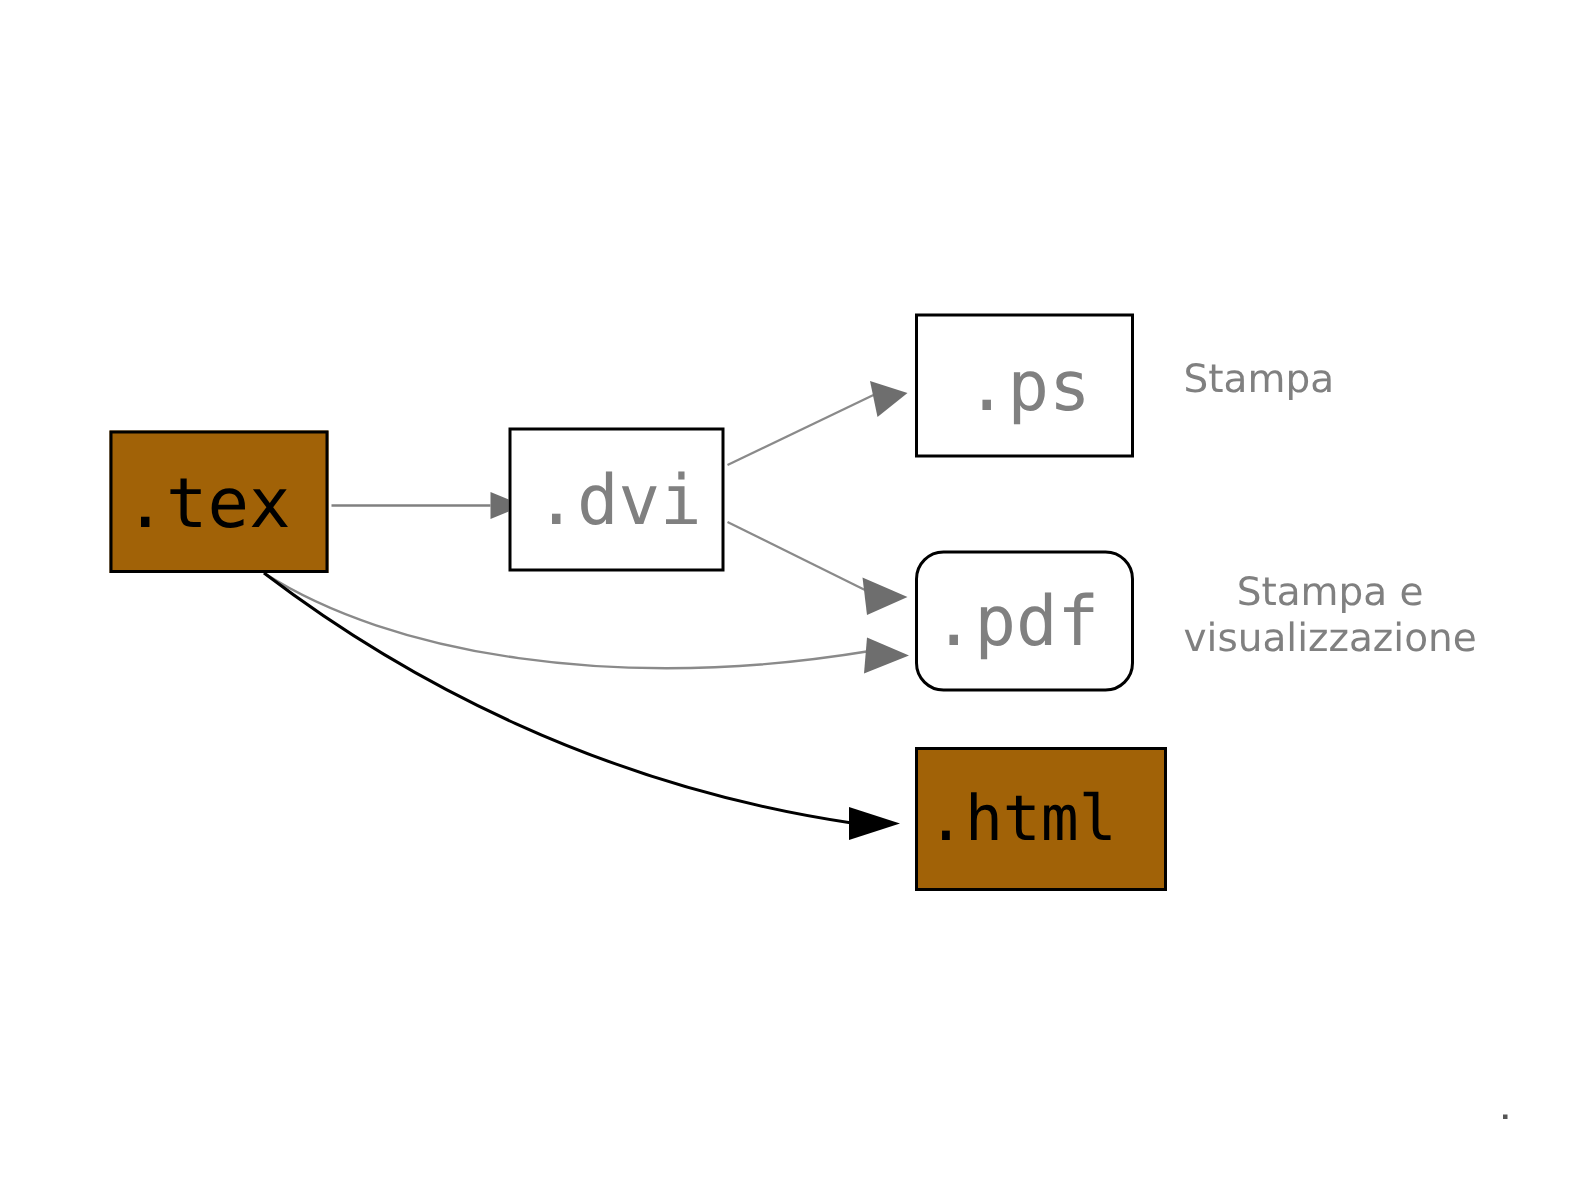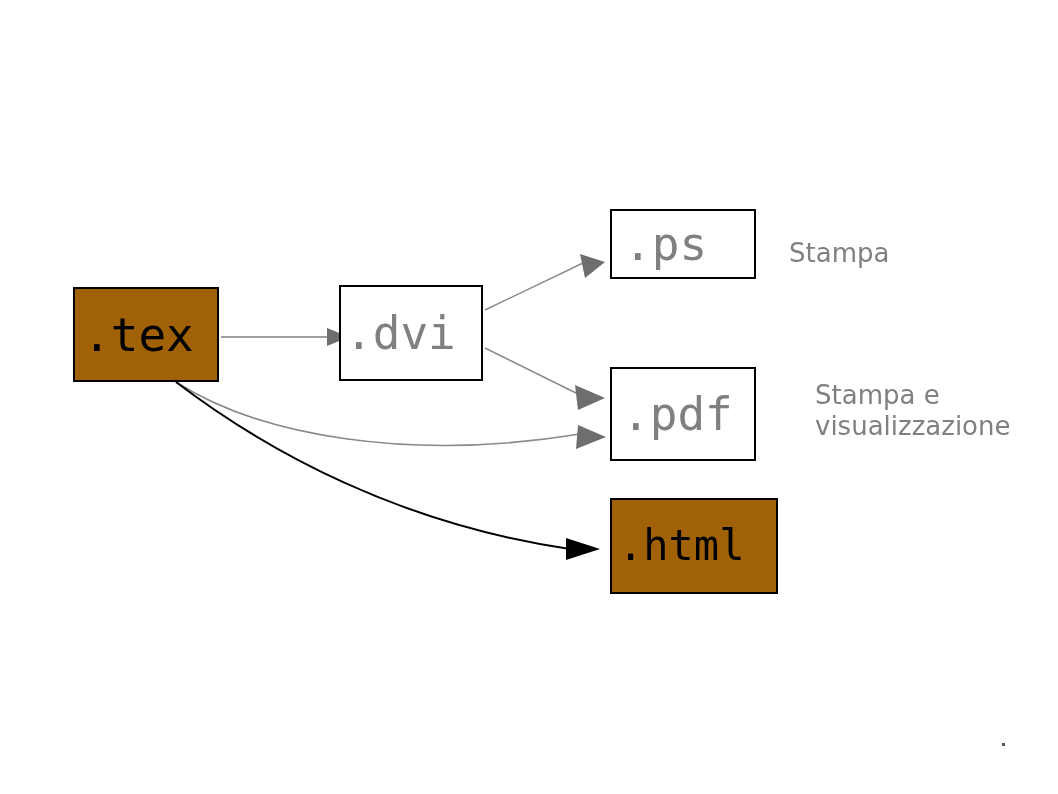--- a/index.html
+++ b/index.html
@@ -57,37 +57,38 @@
     height: 95px;
     font-size: 46px;
     padding-left: 8px;
   }
   #node-dvi {
     left: 339px;
     top: 285px;
     width: 144px;
     height: 96px;
     font-size: 46px;
-    padding-left: 4px;
+    padding-left: 16px;
   }
   #node-ps {
     left: 610px;
     top: 209px;
     width: 146px;
-    height: 70px;
+    height: 96px;
     font-size: 46px;
-    padding-left: 12px;
+    padding-left: 32px;
   }
   #node-pdf {
     left: 610px;
     top: 367px;
     width: 146px;
     height: 94px;
     font-size: 46px;
     padding-left: 10px;
+    border-radius: 19px;
   }
   #node-html {
     left: 610px;
     top: 498px;
     width: 168px;
     height: 96px;
     font-size: 42px;
     padding-left: 6px;
   }
   .annotation {
@@ -97,22 +98,23 @@
     font-size: 26px;
     line-height: 31px;
     white-space: pre-line;
     margin-left: 12px;
   }
   #annotation-ps {
     left: 777px;
     top: 238px;
   }
   #annotation-pdf {
-    left: 803px;
+    left: 777px;
     top: 380px;
+    text-align: center;
   }
   #corner-dot {
     position: absolute;
     left: 1002px;
     top: 743px;
     width: 3px;
     height: 3px;
     background: #555555;
   }
 </style>

